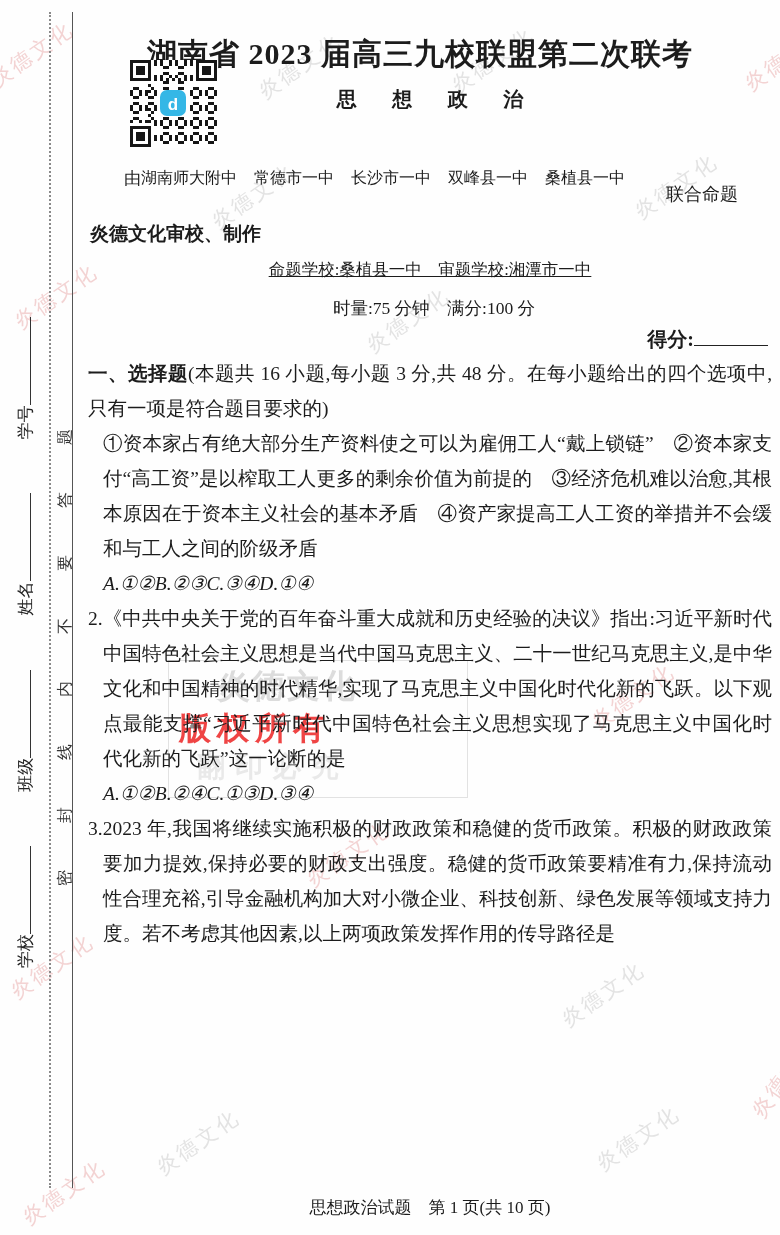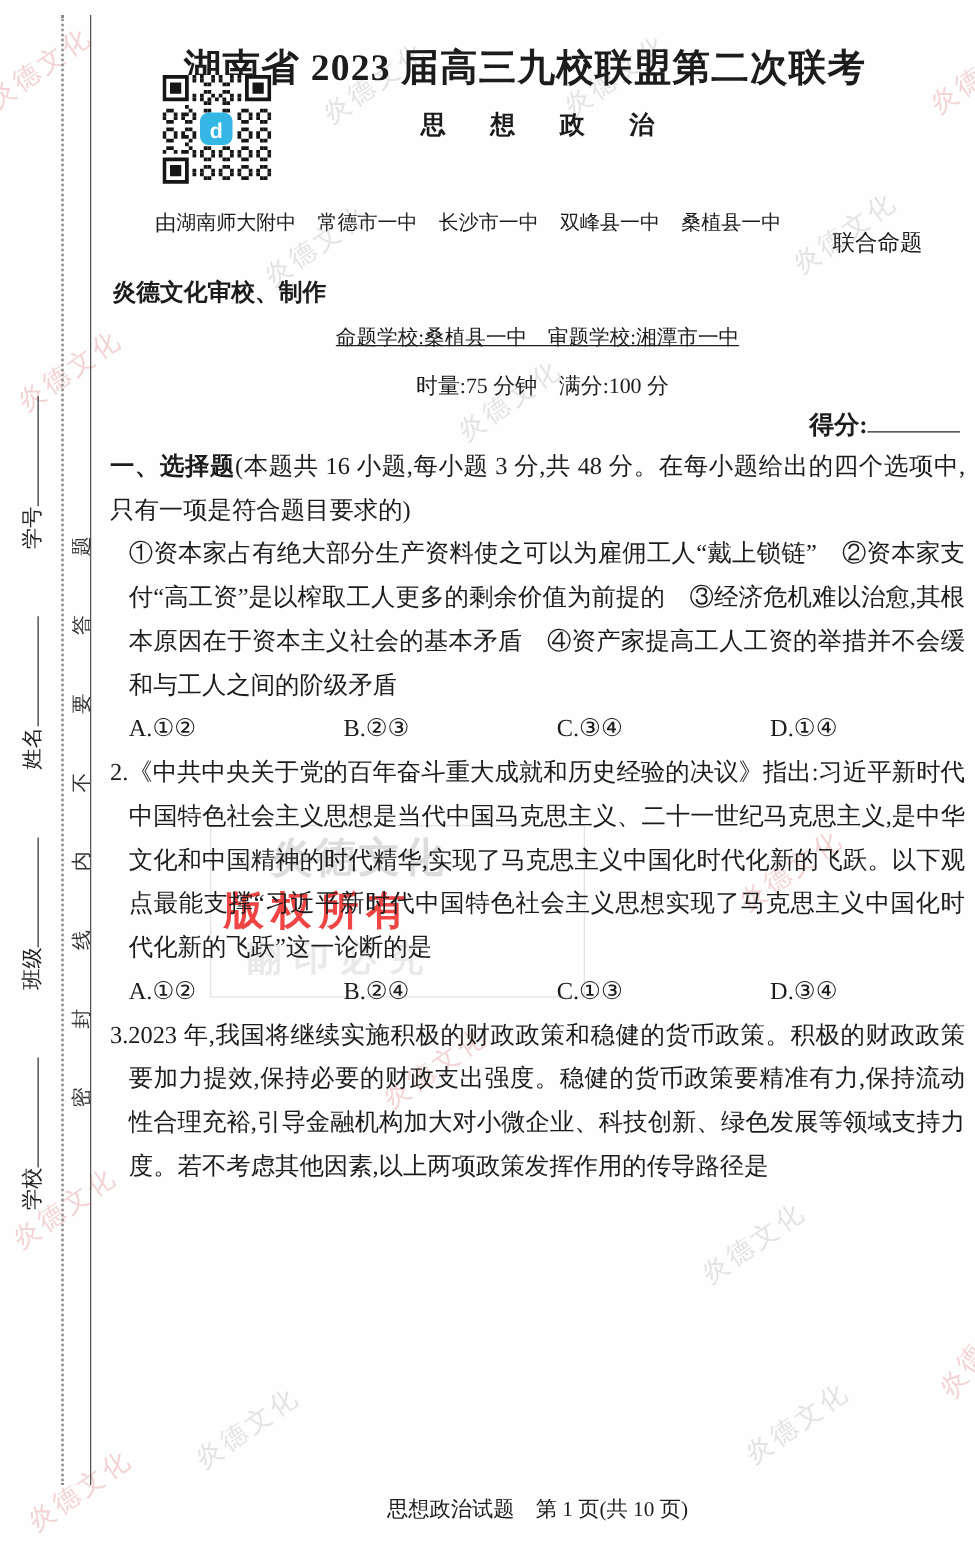--- a/index.html
+++ b/index.html
@@ -60,21 +60,21 @@
   .score{position:absolute;right:12px;top:326px;font-size:20px;font-weight:bold;z-index:2;}
   .score .blank{display:inline-block;width:74px;height:16px;border-bottom:1.6px solid #222;}
   
   .main{position:absolute;left:88px;top:356px;width:684px;z-index:2;
     font-size:19.5px;line-height:35px;text-align:justify;}
   .main p{margin:0;}
   .sec-heading{font-weight:bold;}
   .question{padding-left:15px;}
   .qstem{text-indent:-15px;}
   .qnum{font-weight:normal;}
-  .opts{display:flex;width:567px;justify-content:space-between;}
+  .opts{display:flex;width:567px;justify-content:flex-start;font-style:italic;}
   .footer{position:absolute;left:88px;width:684px;top:1196px;text-align:center;
     font-size:17px;z-index:2;}
 </style>
 </head>
 <body>
 
 <span class="wm pink" style="left:-16px;top:40px;">炎德文化</span>
 <span class="wm gray" style="left:252px;top:52px;">炎德文化</span>
 <span class="wm gray" style="left:445px;top:46px;">炎德文化</span>
 <span class="wm pink" style="left:738px;top:44px;">炎德文化</span>

